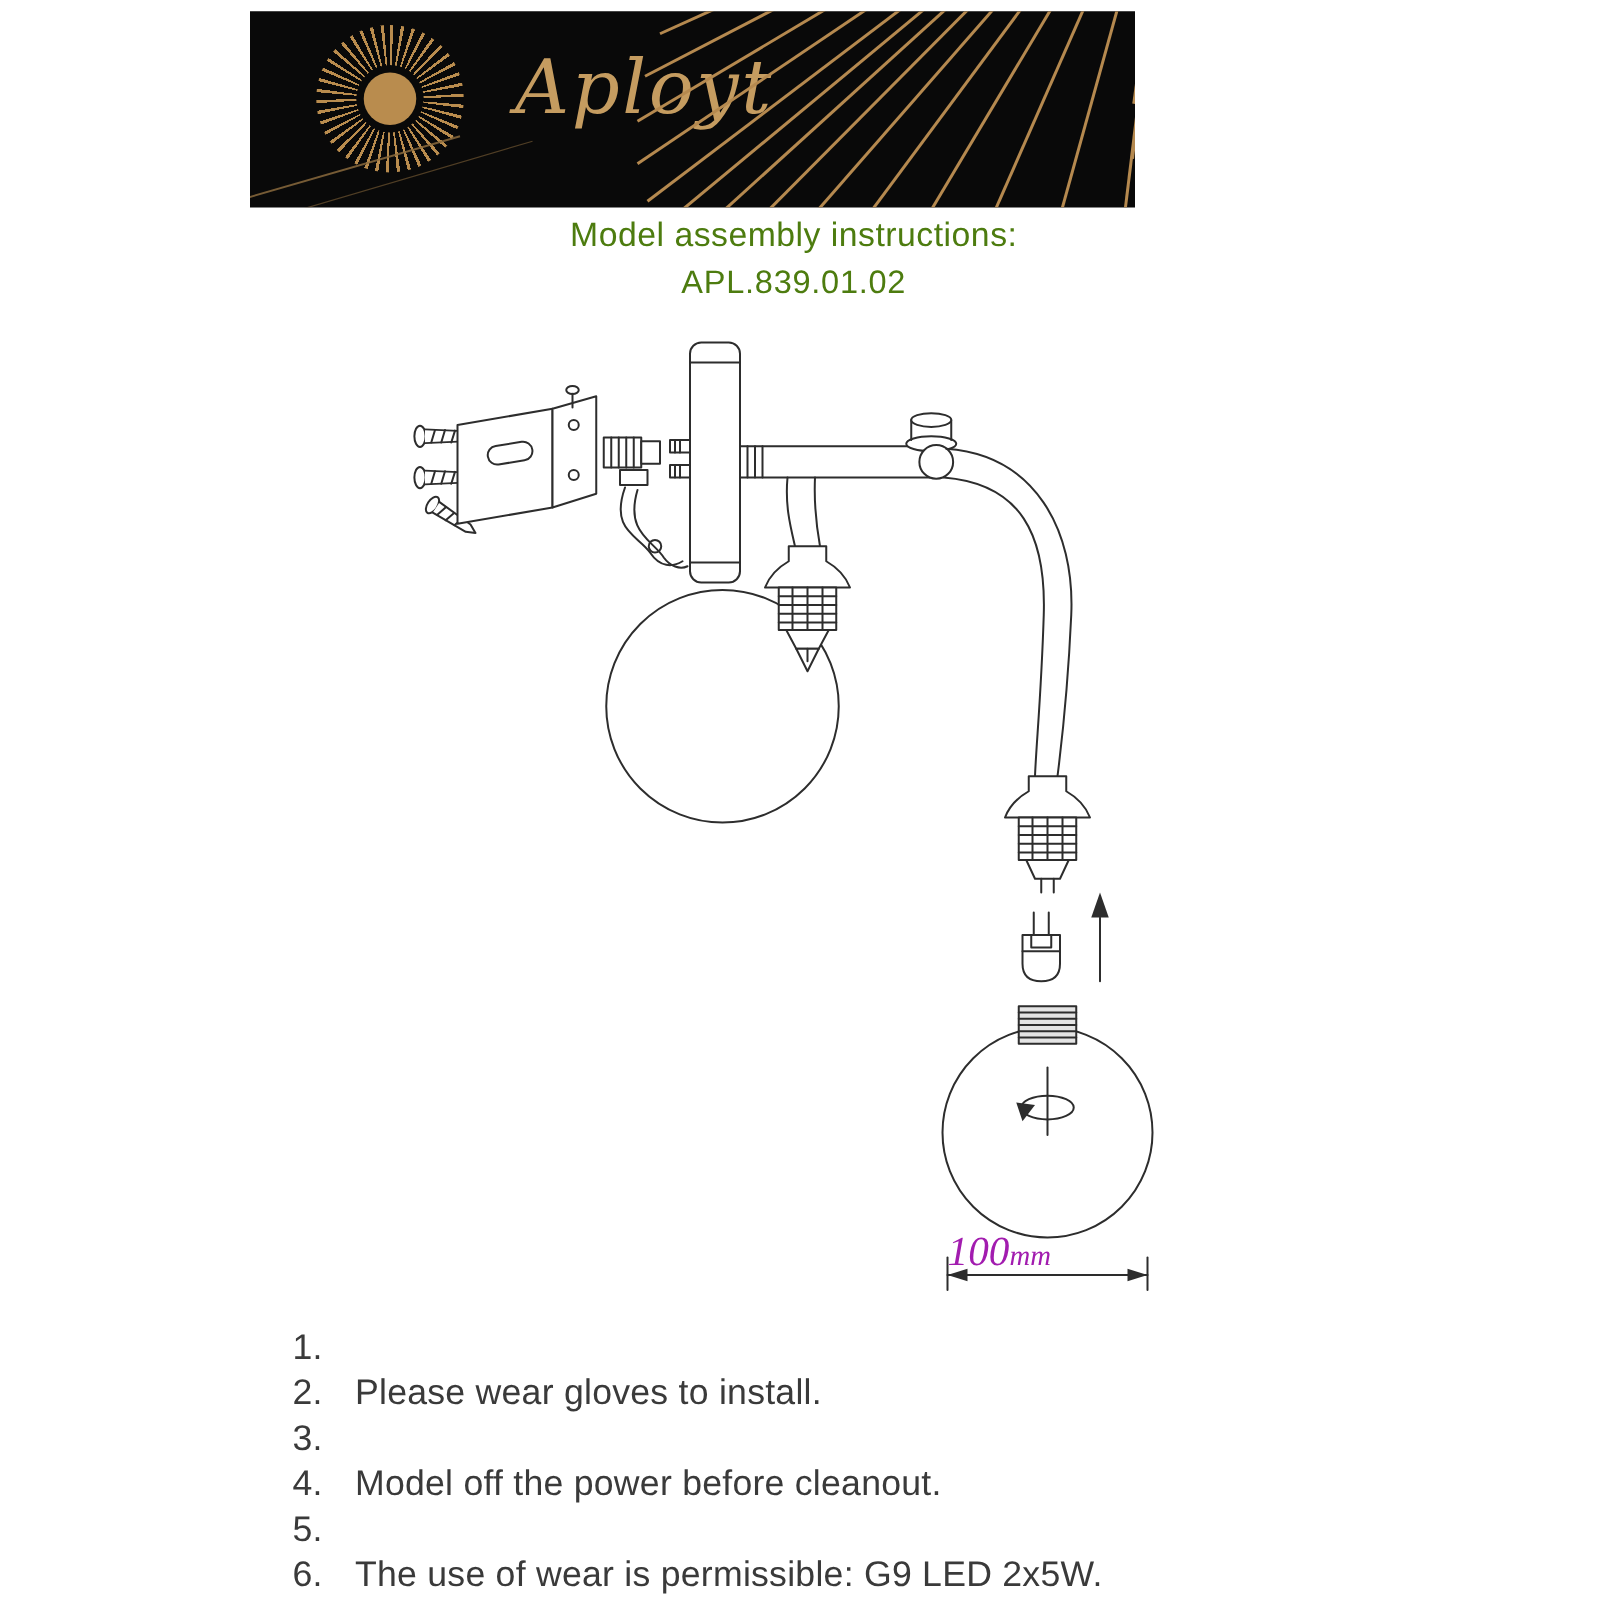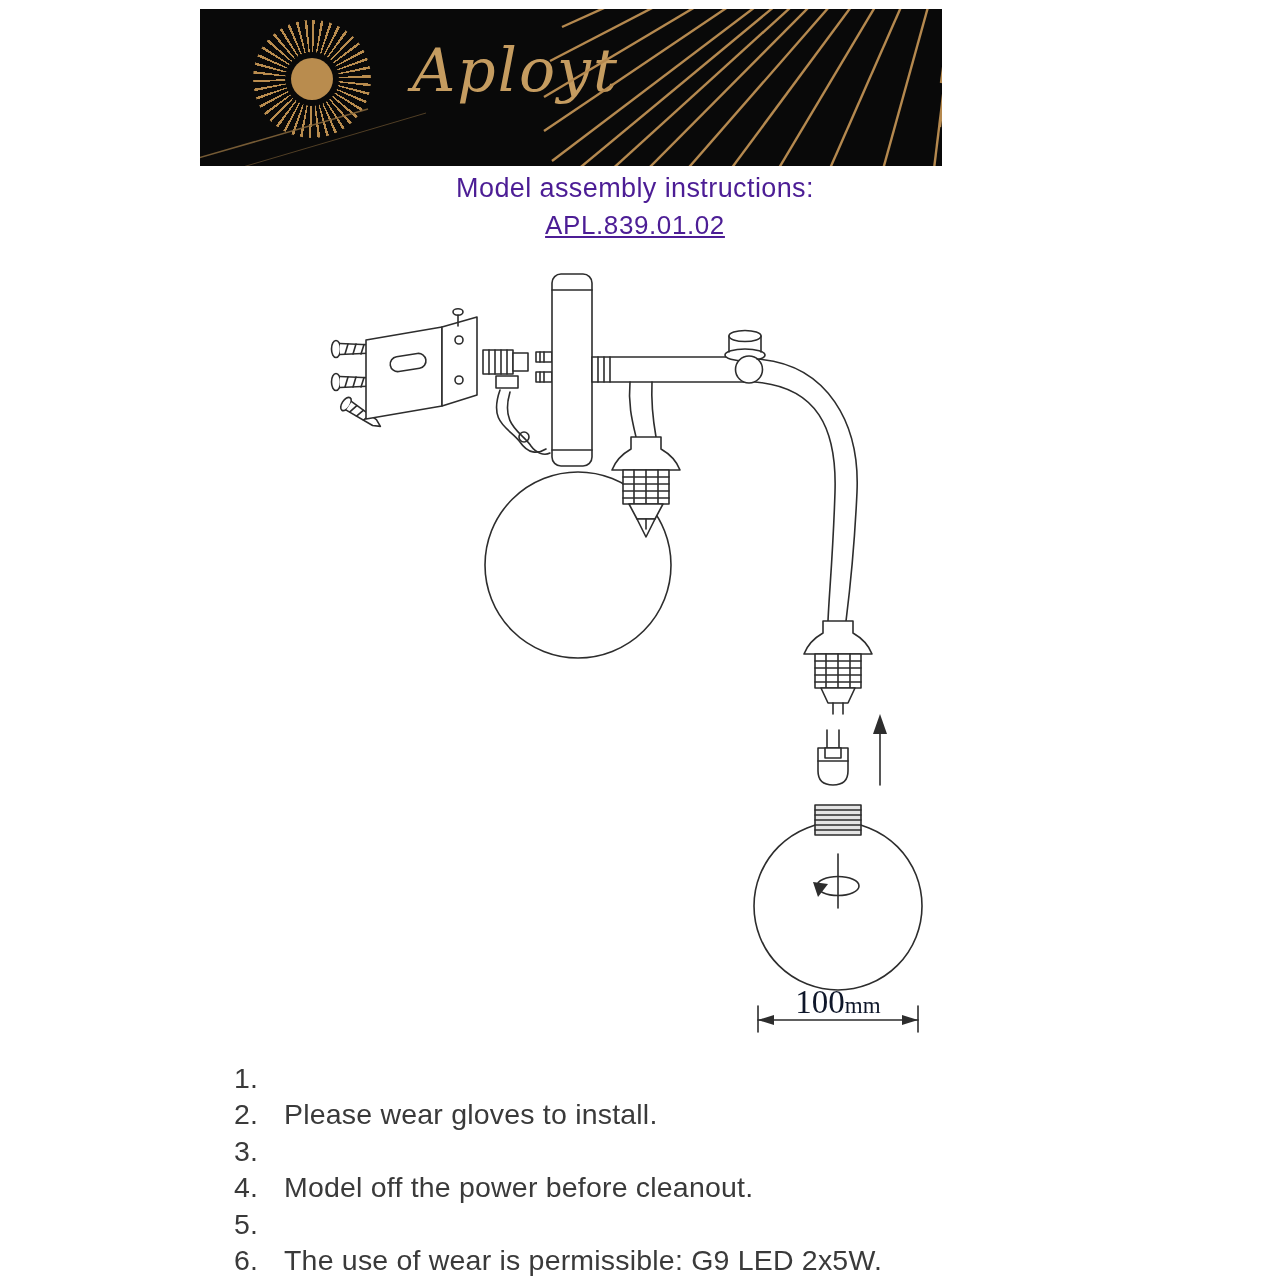--- a/index.html
+++ b/index.html
@@ -1,41 +1,41 @@
 <!DOCTYPE html>
 <html><head>
 <meta charset="utf-8">
 <style>
   html,body{margin:0;padding:0;background:#ffffff;}
   .page{position:relative;width:1280px;height:1280px;background:#ffffff;overflow:hidden;
         font-family:"Liberation Sans",sans-serif;}
 
   
-  .header{position:absolute;left:200px;top:9px;width:708px;height:157px;background:#090909;overflow:hidden;padding-left:34px;}
+  .header{position:absolute;left:200px;top:9px;width:708px;height:157px;background:#090909;overflow:hidden;}
   .sunburst-wrap{position:absolute;left:53px;top:11px;width:118px;height:118px;}
   .sun-rays{position:absolute;left:0;top:0;width:118px;height:118px;border-radius:50%;
             background:repeating-conic-gradient(#b98c4e 0deg 2.6deg, transparent 2.6deg 8.6deg);}
   .sun-mask{position:absolute;left:50%;top:50%;transform:translate(-50%,-50%);
             width:54px;height:54px;border-radius:50%;background:#090909;}
   .sun-core{position:absolute;left:50%;top:50%;transform:translate(-50%,-50%);
             width:42px;height:42px;border-radius:50%;background:#b98c4e;}
   .brand{position:absolute;left:212px;top:26px;font-family:"DejaVu Serif",serif;font-style:italic;
          font-size:60px;color:#c59c60;letter-spacing:2px;}
   .rays-svg{position:absolute;right:0;top:0;}
   .accent-svg{position:absolute;left:0;bottom:0;}
 
   
-  .title{position:absolute;left:0;top:173px;width:1270px;text-align:center;color:#4c1d95;}
+  .title{position:absolute;left:0;top:173px;width:1270px;text-align:center;color:#4d7c0f;}
   .title-line1{font-size:27px;letter-spacing:.4px;}
-  .title-line2{font-size:26px;margin-top:6px;letter-spacing:.6px;text-decoration:underline;}
+  .title-line2{font-size:26px;margin-top:6px;letter-spacing:.6px;}
 
   
   .diagram{position:absolute;left:300px;top:256px;}
-  .dim-label{position:absolute;left:758px;top:984px;width:160px;text-align:center;
-             font-family:"Liberation Serif",serif;color:#0f172a;white-space:nowrap;}
+  .dim-label{position:absolute;left:758px;top:984px;width:160px;
+             font-family:"Liberation Serif",serif;color:#a21caf;white-space:nowrap;font-style:italic;}
   .dim-val{font-size:33px;}
   .dim-unit{font-size:23px;}
 
   
   .list{position:absolute;left:234px;top:1062px;width:940px;color:#3a3a3a;}
   .row{display:flex;align-items:baseline;height:36.4px;font-size:28.5px;letter-spacing:.2px;}
   .row .num{width:50px;flex:none;}
 </style>
 </head>
 <body>

